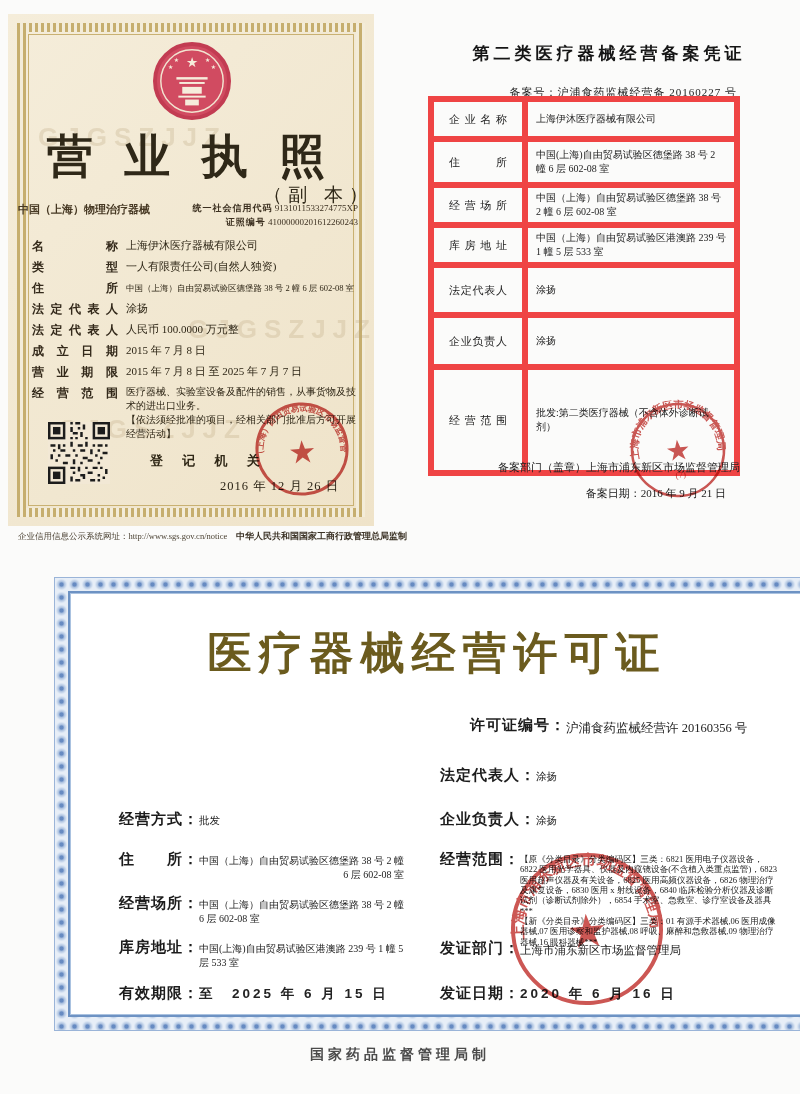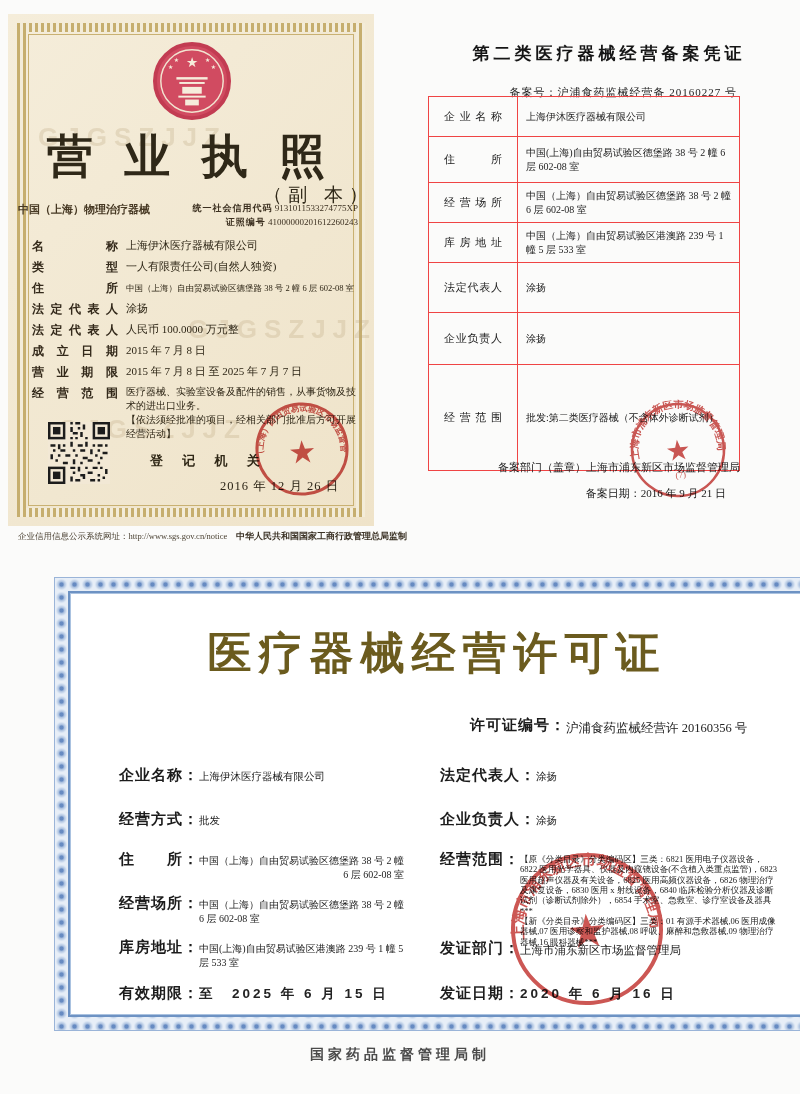--- a/index.html
+++ b/index.html
@@ -34,23 +34,23 @@
   .bl-reg{position:absolute;left:142px;top:438px;font-size:13px;font-weight:bold;
       letter-spacing:8px;color:#2f2716;}
   .bl-date{position:absolute;left:212px;top:464px;font-size:12.5px;color:#2b2416;letter-spacing:1px;}
   .bl-foot-l{position:absolute;left:18px;top:531px;font-size:8.5px;color:#4c4334;}
   .bl-foot-r{position:absolute;left:236px;top:530px;font-size:9px;color:#3a3124;font-weight:bold;}
 
   
   #rc{position:absolute;left:420px;top:30px;width:378px;height:492px;color:#222;}
   .rc-title{position:absolute;top:12px;left:0;width:100%;text-align:center;
       font-size:17px;font-weight:bold;letter-spacing:4px;color:#151515;}
-  .rc-no{position:absolute;top:55px;right:61px;font-size:11px;letter-spacing:1px;color:#222;}
+  .rc-no{position:absolute;top:55px;right:61px;font-size:11px;letter-spacing:1px;color:#222;text-decoration:underline;}
   .rc-table{position:absolute;left:8px;top:66px;width:312px;border-collapse:collapse;}
-  .rc-table td{border:1px solid #ef4444;vertical-align:middle;padding:2px 8px;}
+  .rc-table td{border:6px solid #ef4444;vertical-align:middle;padding:2px 8px;}
   .rc-td-lab{width:72px;font-size:11px;color:#222;text-align:center;}
   .rc-lab{display:inline-block;width:58px;text-align:justify;text-align-last:justify;}
   .rc-td-val{font-size:10px;color:#222;}
   .rc-dept{position:absolute;top:430px;right:58px;font-size:11px;color:#222;}
   .rc-date{position:absolute;top:456px;right:72px;font-size:11px;color:#222;}
 
   
   #pm{position:absolute;left:54px;top:577px;width:717px;height:452px;border:1px solid #9ab4d8;
       background-color:#e7eef7;
       background-image:radial-gradient(circle,rgba(88,128,188,.9) 1.5px,rgba(118,152,202,.5) 3px,rgba(150,180,220,.18) 5px,transparent 6px);
@@ -237,22 +237,20 @@
 </div>
 
 <div id="pm">
   <div class="pm-inner"></div>
   <div class="pm-title">医疗器械经营许可证</div>
 
   <div class="pm-no">
     <span class="pl">许可证编号：</span><span class="pv">沪浦食药监械经营许 20160356 号</span>
   </div>
 
-  <div class="pf" style="left:64px;top:188px;">
-    <span class="pl">企业名称：</span><span class="pv">上海伊沐医疗器械有限公司</span></div>
   <div class="pf" style="left:64px;top:232px;">
     <span class="pl">经营方式：</span><span class="pv">批发</span></div>
   <div class="pf" style="left:64px;top:272px;text-align:right;">
     <span class="pl">住　　所：</span><span class="pv wrap">中国（上海）自由贸易试验区德堡路 38 号 2 幢 6 层 602-08 室</span></div>
   <div class="pf" style="left:64px;top:316px;">
     <span class="pl">经营场所：</span><span class="pv wrap">中国（上海）自由贸易试验区德堡路 38 号 2 幢 6 层 602-08 室</span></div>
   <div class="pf" style="left:64px;top:360px;">
     <span class="pl">库房地址：</span><span class="pv wrap">中国(上海)自由贸易试验区港澳路 239 号 1 幢 5 层 533 室</span></div>
   <div class="pf" style="left:64px;top:406px;">
     <span class="pl">有效期限：</span><span class="pv date">至　2025 年 6 月 15 日</span></div>

